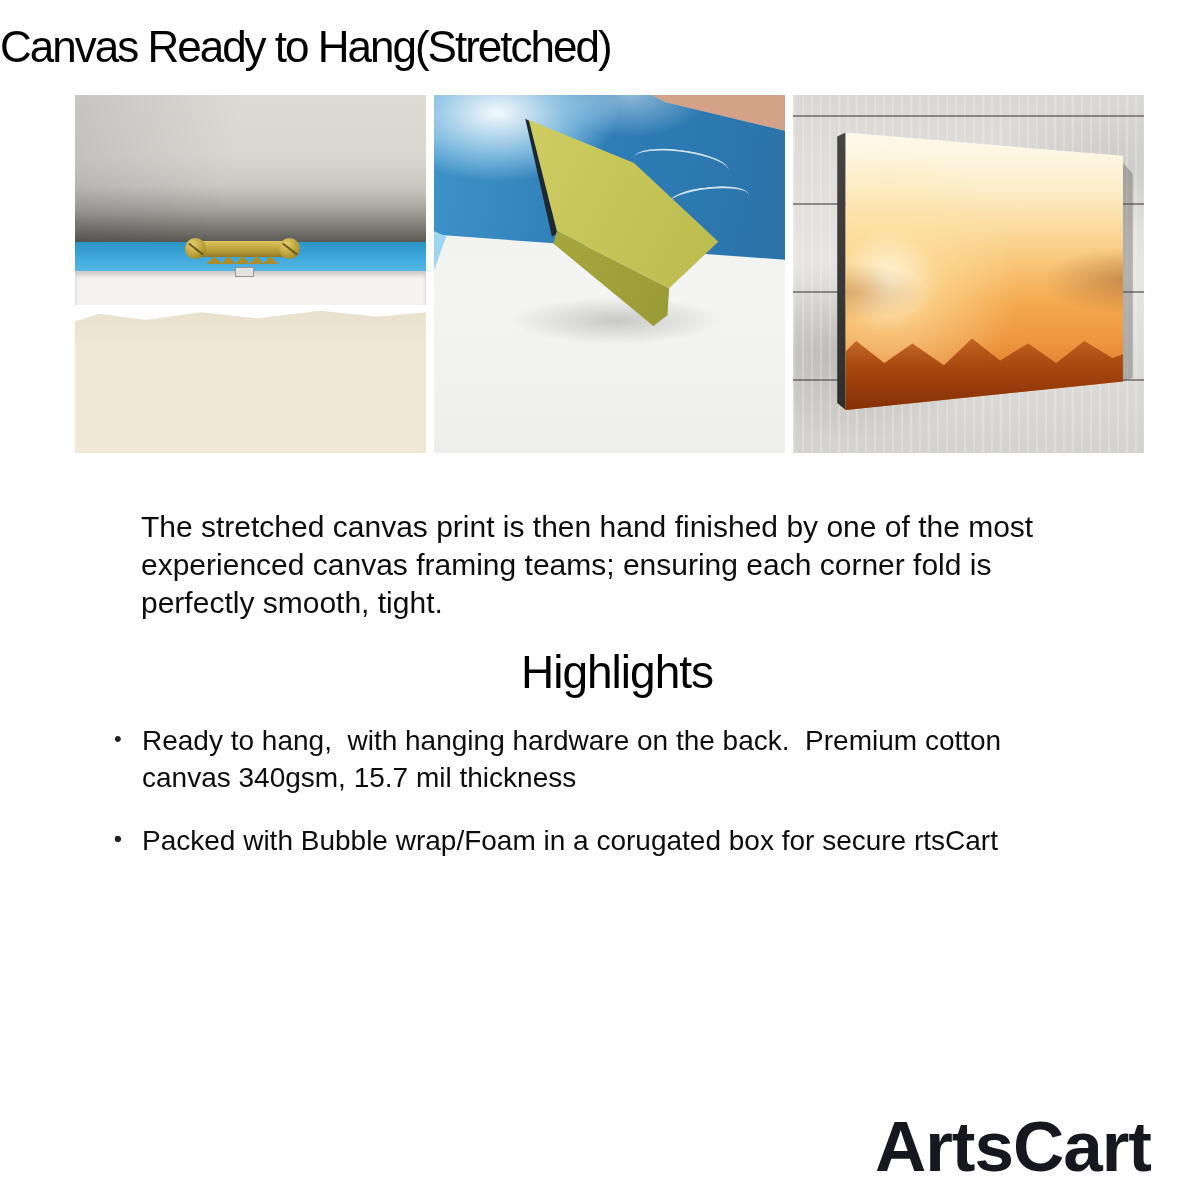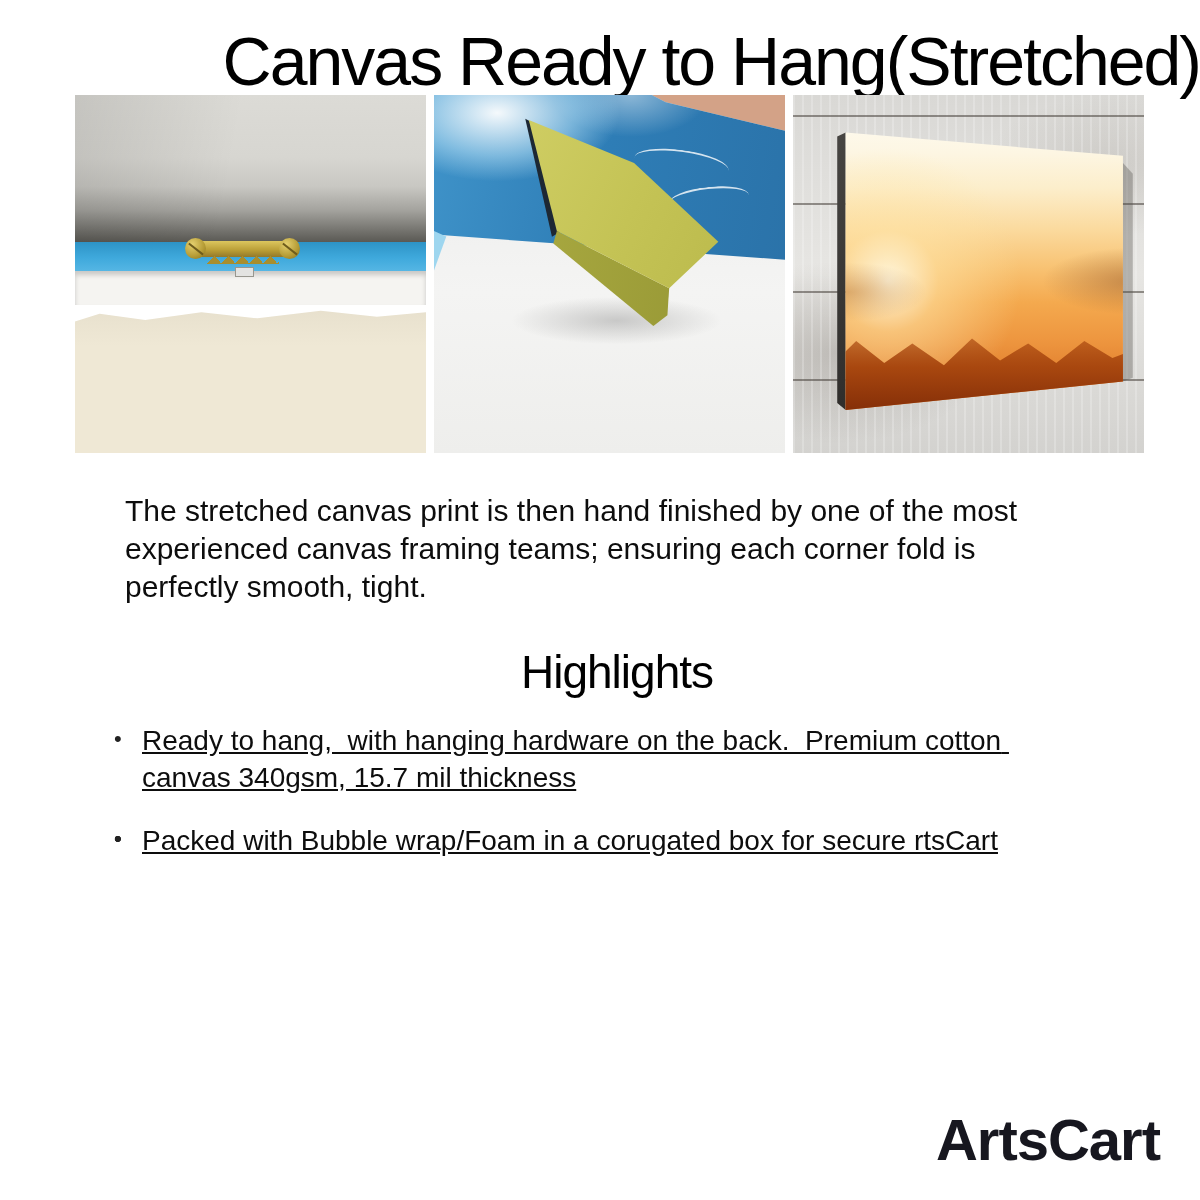--- a/index.html
+++ b/index.html
@@ -1,21 +1,21 @@
 <!DOCTYPE html>
 <html><head>
 <meta charset="utf-8">
 <style>
   html,body{margin:0;padding:0;background:#fff;}
   .page{position:relative;width:1200px;height:1200px;background:#ffffff;overflow:hidden;
         font-family:"Liberation Sans", sans-serif;color:#111;}
 
   
-  .title{position:absolute;top:22px;left:0;width:100%;margin:0;text-align:right;
-         font-size:68px;font-weight:400;letter-spacing:-2px;color:#000;}
+  .title{position:absolute;top:22px;left:0;width:100%;margin:0;text-align:left;
+         font-size:44px;font-weight:400;letter-spacing:-2px;color:#000;}
 
   
   .photos{position:absolute;top:95px;left:75px;width:1069px;height:358px;display:flex;gap:8px;}
   .photo{position:relative;width:351px;height:358px;overflow:hidden;flex:none;}
   .abs{position:absolute;}
 
   
   .p1-top{left:0;right:0;top:0;height:147px;
     background:linear-gradient(to bottom,#dcdbd6 0%,#d7d6d1 42%,#c9c8c3 62%,#a5a49f 78%,#75746f 92%,#5a5954 100%);}
   .p1-top::after{content:"";position:absolute;inset:0;
@@ -79,32 +79,32 @@
       linear-gradient(to bottom,#fffef8 0%,#fdf6e3 16%,#fceecb 26%,#fbd99c 38%,#f8c374 48%,#f4a94e 58%,#ee9740 68%,#e2812f 78%,#cf6722 100%);}
   .p3-hills{inset:0;
     background:
       radial-gradient(ellipse 130px 48px at 97% 52%,rgba(165,105,55,.6),rgba(0,0,0,0) 70%),
       radial-gradient(ellipse 110px 42px at 16% 55%,rgba(190,128,66,.5),rgba(0,0,0,0) 70%);}
   .p3-trees{left:0;right:0;bottom:0;height:34%;
     background:linear-gradient(to bottom,rgba(166,68,12,.55) 0%,#a8470f 30%,#8a3209 60%,#5f1e05 100%);
     clip-path:polygon(0 30%,5% 12%,11% 28%,18% 8%,26% 26%,34% 10%,43% 28%,51% 6%,59% 24%,67% 10%,75% 26%,83% 8%,91% 22%,100% 12%,100% 100%,0 100%);}
 
   
-  .desc{position:absolute;top:492px;left:125px;width:940px;margin:0;
+  .desc{position:absolute;top:492px;left:125px;width:940px;margin:16px;
         font-size:30px;line-height:38px;color:#0d0d0d;white-space:pre-wrap;}
   .hl-title{position:absolute;top:628px;left:0;width:100%;margin:17px;text-align:center;
         font-size:46px;font-weight:400;letter-spacing:-1px;color:#000;}
   .hl-list{position:absolute;top:722px;left:112px;width:950px;margin:0;padding:0;list-style:none;}
   .hl-item{position:relative;margin:0 0 26px 0;padding-left:30px;
         font-size:28px;line-height:37px;color:#0d0d0d;}
   .hl-dot{position:absolute;left:2px;top:-2px;font-size:22px;color:#222;}
-  .hl-text{white-space:pre-wrap;text-decoration:underline;}
+  .hl-text{white-space:pre-wrap;}
 
   
-  .logo{position:absolute;right:40px;top:1106px;font-size:58px;font-weight:700;
+  .logo{position:absolute;right:49px;top:1106px;font-size:71px;font-weight:700;
         letter-spacing:-1px;color:#17171f;}
   .logo-a{position:relative;display:inline-block;}
   .logo-a::before{content:"";position:absolute;z-index:-1;left:7px;top:11px;width:28px;height:26px;
         background:#f4a135;clip-path:polygon(50% 0,100% 100%,0 100%);}
 </style>
 </head>
 <body>
 
 <div class="page">
 

